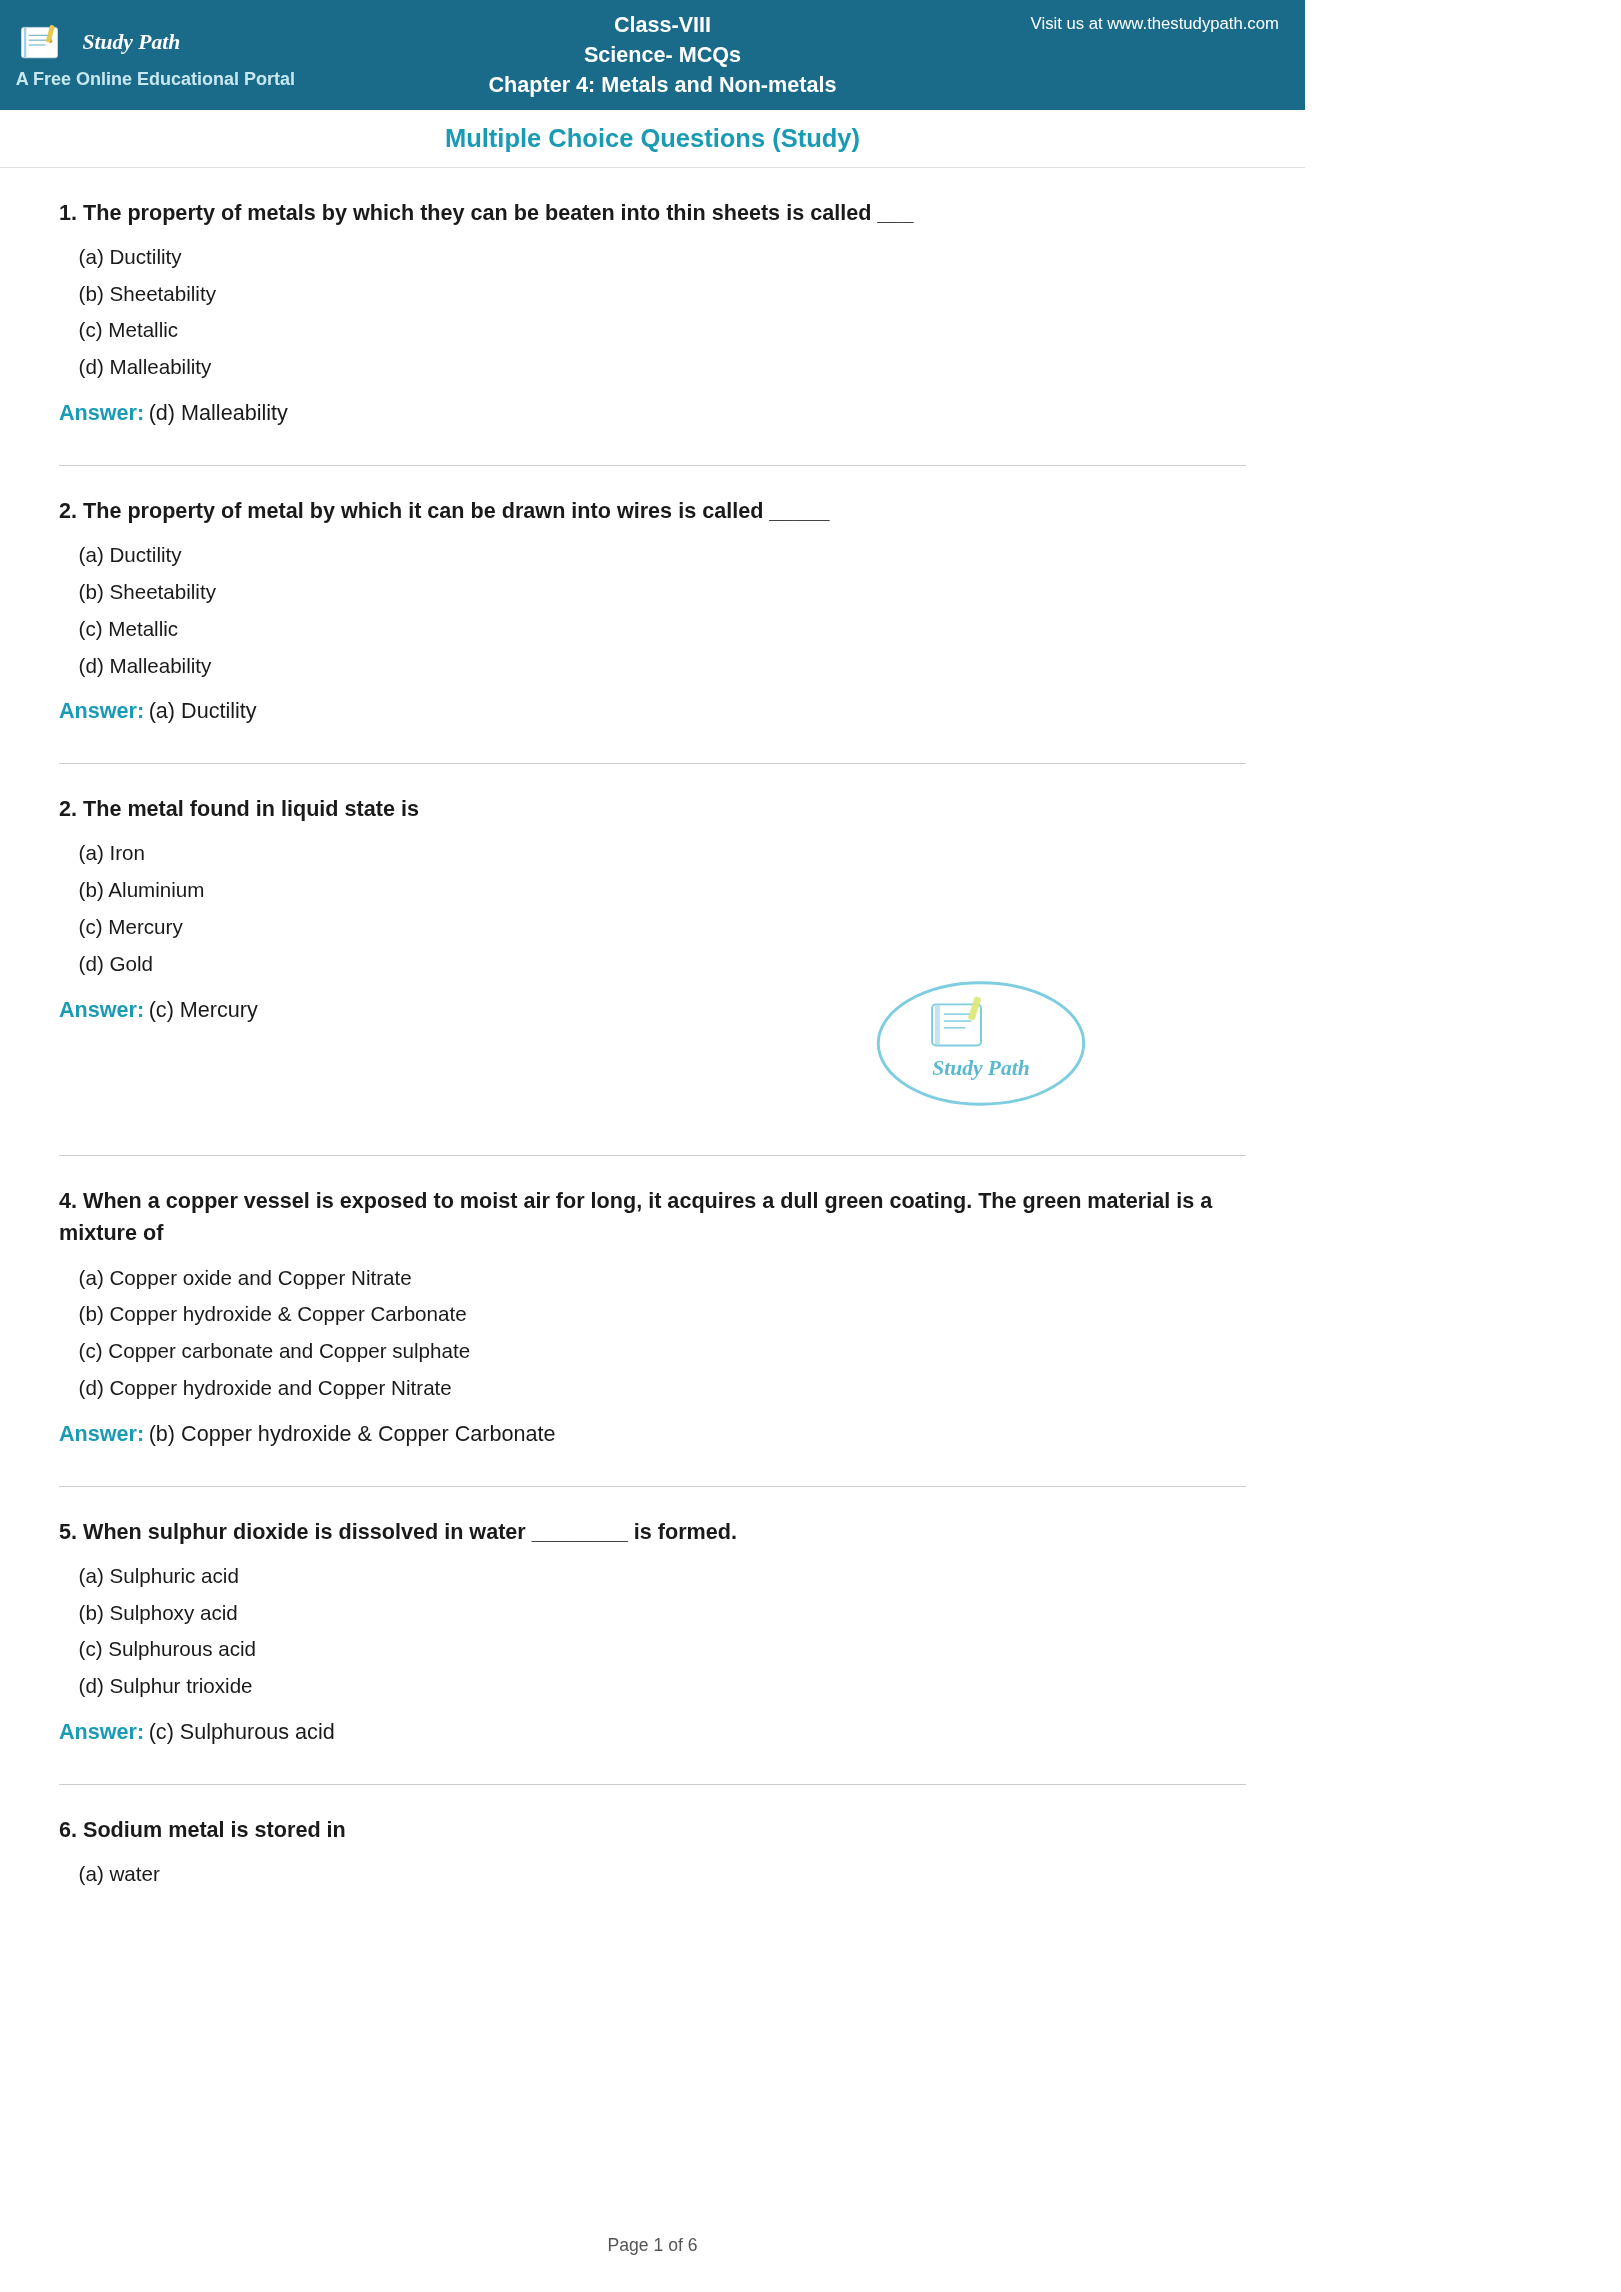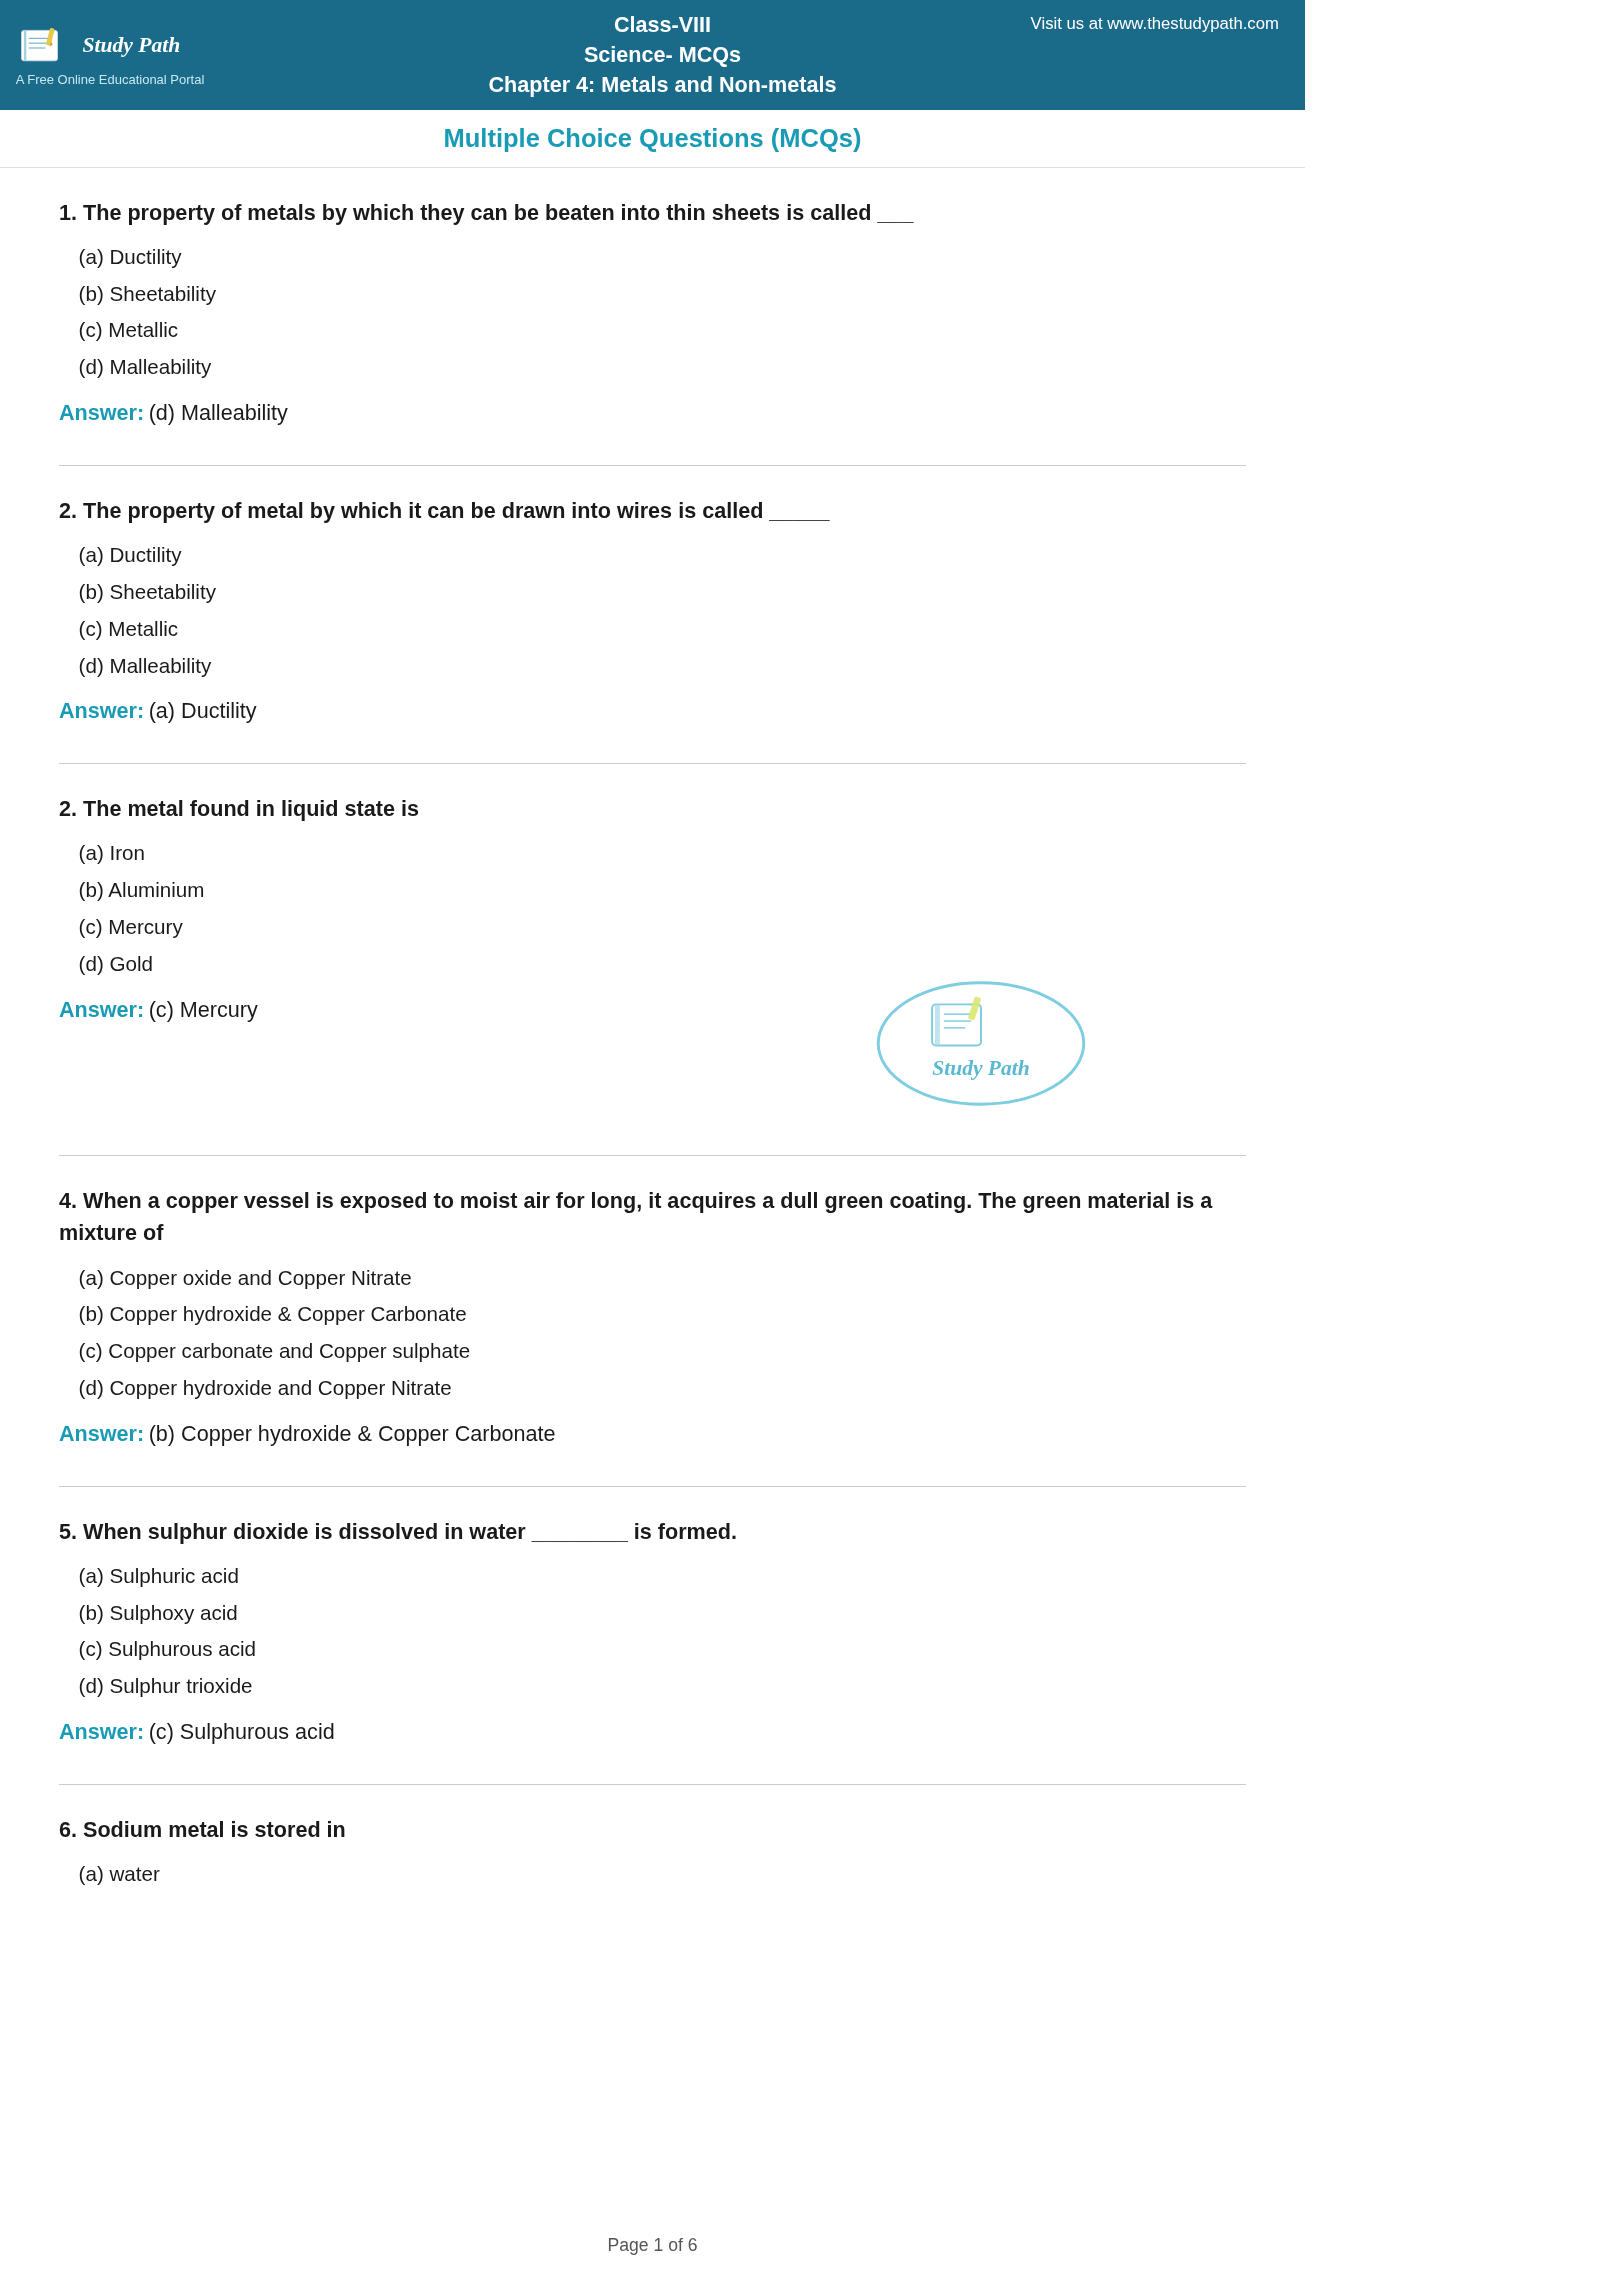--- a/index.html
+++ b/index.html
@@ -57,22 +57,23 @@
     .logo-text {
       color: #ffffff;
       font-size: 21.6px;
       font-style: italic;
       font-weight: bold;
       font-family: Georgia, serif;
     }
 
     .tagline {
       color: #c8e8f0;
-      font-size: 13px;
+      font-size: 18px;
       margin-top: 2px;
+      font-weight: bold;
     }
 
     .header-center {
       flex: 1;
       display: flex;
       flex-direction: column;
       align-items: center;
       justify-content: center;
       padding: 9.8px 19.6px;
     }
@@ -222,21 +223,21 @@
       <div class="header-subject">Science- MCQs</div>
       <div class="header-chapter">Chapter 4: Metals and Non-metals</div>
     </div>
 
     <div class="header-right">
       <span class="website-url">Visit us at www.thestudypath.com</span>
     </div>
   </div>
 
   <div class="mcq-title-bar">
-    <span class="mcq-title">Multiple Choice Questions (MCQs)</span>
+    <span class="mcq-title">Multiple Choice Questions (Study)</span>
   </div>
 
   <div class="content">
 
     <div class="question-block">
       <div class="question-text">1. The property of metals by which they can be beaten into thin sheets is called ___</div>
       <div class="option">(a) Ductility</div>
       <div class="option">(b) Sheetability</div>
       <div class="option">(c) Metallic</div>
       <div class="option">(d) Malleability</div>

